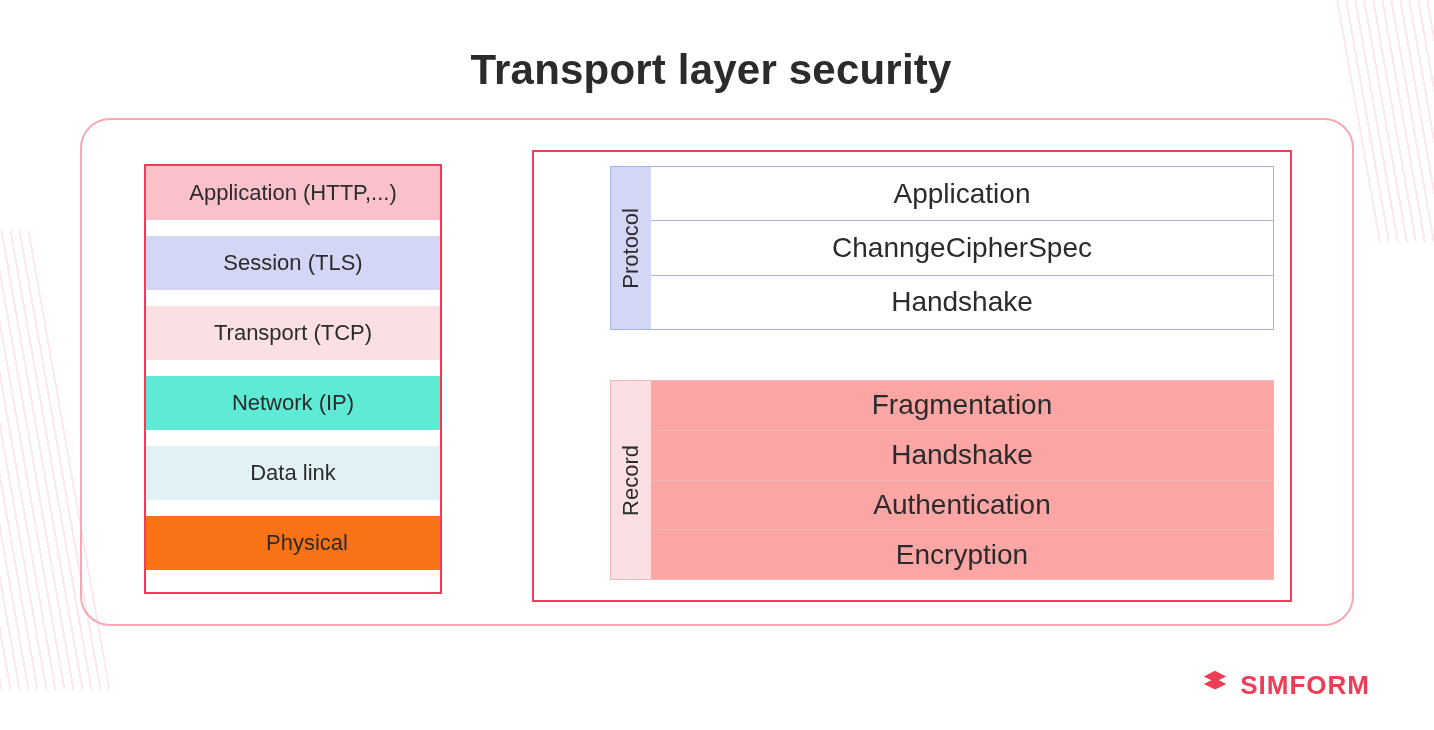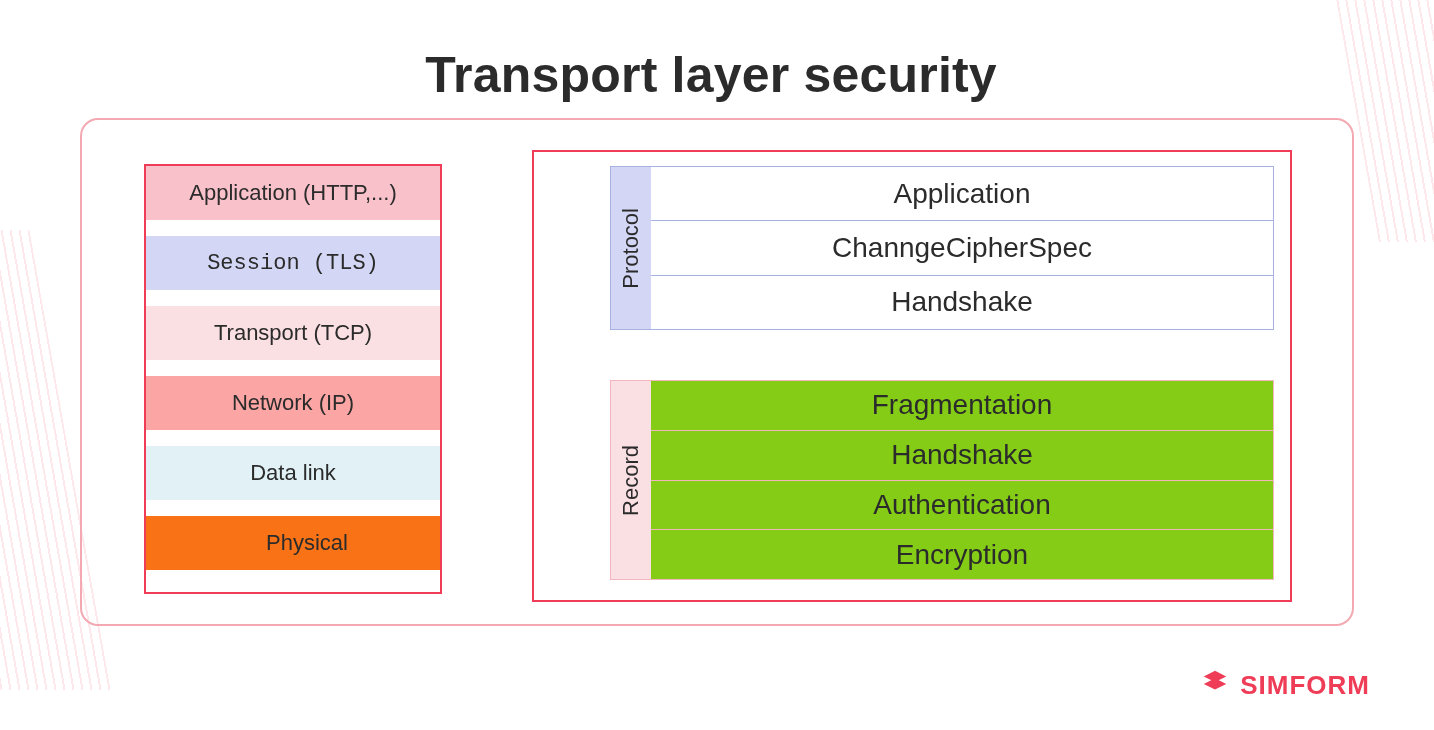--- a/index.html
+++ b/index.html
@@ -4,54 +4,54 @@
 <style>
   * { box-sizing: border-box; margin: 0; padding: 0; }
   html, body { width: 1434px; height: 730px; font-family: "Helvetica Neue", Helvetica, Arial, sans-serif; background: #fff; color: #2b2b2b; }
   body { position: relative; overflow: hidden; }
 
   
   .hatch { position: absolute; background-image: repeating-linear-gradient(90deg, rgba(239,61,87,0.12) 0 2px, transparent 2px 9px); transform: skewX(10deg); }
   .hatch.left  { left: -40px;  top: 230px; width: 110px; height: 460px; }
   .hatch.right { right: -32px; top: -18px;  width: 110px; height: 260px; }
 
-  .title { position: absolute; left: 0; right: 12px; top: 46px; text-align: center; font-size: 50px; font-weight: 800; letter-spacing: .2px; }
+  .title { position: absolute; left: 0; right: 12px; top: 46px; text-align: center; font-size: 42px; font-weight: 800; letter-spacing: .2px; }
 
-  .frame { position: absolute; left: 80px; top: 118px; width: 1274px; height: 508px; border: 2px solid #f4a9b2; border-radius: 18px; }
+  .frame { position: absolute; left: 80px; top: 118px; width: 1274px; height: 508px; border: 2px solid #f4a9b2; border-radius: 30px; }
 
   
   .stack-outline { position: absolute; left: 62px; top: 44px; width: 298px; height: 430px; border: 2px solid #ef3d57; }
   .stack { position: absolute; left: 0; right: 0; top: 0; }
   .layer { height: 54px; display: flex; align-items: center; justify-content: center; font-size: 22px; font-weight: 500; }
   .gap { height: 16px; }
 
   .c-pink   { background: #f9c2cb; }
-  .c-violet { background: #d3d7f5; font-family: Liberation Mono, monospace; }
+  .c-violet { background: #d3d7f5; }
   .c-salmon { background: #fadfe3; }
-  .c-peach  { background: #fca5a5; }
+  .c-peach  { background: #5eead4; }
   .c-ice    { background: #e1f1f5; }
   .c-white  { background: #f97316; padding-left: 28px; }
 
   
   .detail-outline { position: absolute; left: 450px; top: 30px; width: 760px; height: 452px; border: 2px solid #ef3d57; }
 
   .block { position: absolute; display: flex; }
   .vlabel { width: 40px; display: flex; align-items: center; justify-content: center; font-size: 22px; font-weight: 500; }
   .vlabel span { writing-mode: vertical-rl; transform: rotate(180deg); }
   .rows { flex: 1; display: flex; flex-direction: column; }
   .row { flex: 1; display: flex; align-items: center; justify-content: center; font-size: 28px; font-weight: 500; border-top: 1px solid; }
   .row:first-child { border-top: 0; }
 
   .block.protocol { left: 76px; top: 14px; width: 664px; height: 164px; border: 1px solid #a8b2e0; }
   .block.protocol .vlabel { background: #d3d7f5; }
   .block.protocol .row { border-color: #a8b2e0; background: #fff; }
 
   .block.record   { left: 76px; top: 228px; width: 664px; height: 200px; border: 1px solid #f3b6bf; }
   .block.record   .vlabel { background: #fadfe3; }
-  .block.record   .row { border-color: #f3b6bf; background: #84cc16; }
+  .block.record   .row { border-color: #f3b6bf; background: #fca5a5; }
 
   
   .arrows { position: absolute; inset: 0; pointer-events: none; }
   .arrows line, .arrows path { stroke: #ef3d57; stroke-width: 2; fill: none; }
 
   
   .logo { position: absolute; right: 64px; bottom: 26px; display: flex; align-items: center; gap: 10px; color: #ef3d57; font-weight: 800; font-size: 26px; letter-spacing: 1px; }
   .logo svg { width: 30px; height: 30px; }
 </style>
 </head>

